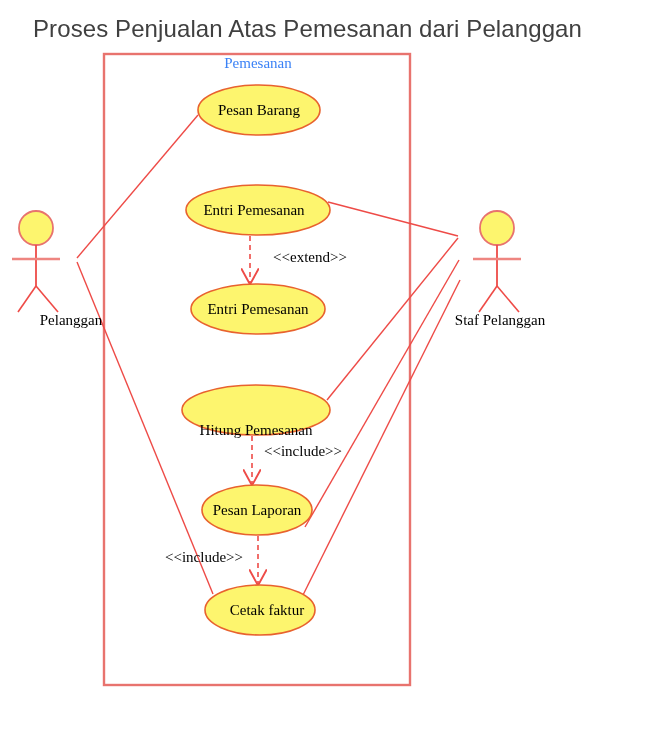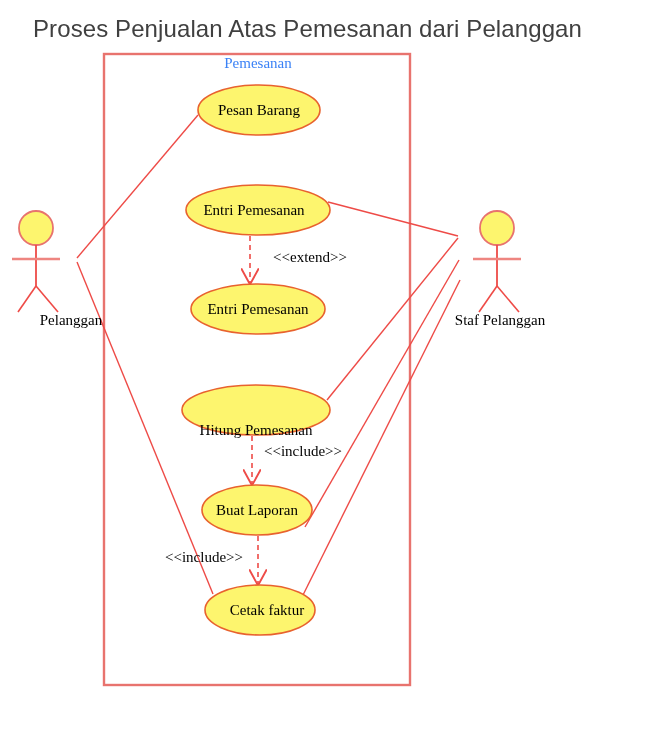--- a/index.html
+++ b/index.html
@@ -126,21 +126,21 @@
       <line x1="497" y1="286" x2="519" y2="312" stroke="#ee4b47" stroke-width="1.6"></line>
     </g>
   </svg>
 
   <div class="boundary-label" style="left:258px; top:63px;">Pemesanan</div>
 
   <div class="uc-label" style="left:259px; top:110px;">Pesan Barang</div>
   <div class="uc-label" style="left:254px; top:210px;">Entri Pemesanan</div>
   <div class="uc-label" style="left:258px; top:309px;">Entri Pemesanan</div>
   <div class="uc-label" style="left:256px; top:430px;">Hitung Pemesanan</div>
-  <div class="uc-label" style="left:257px; top:510px;">Buat Laporan</div>
+  <div class="uc-label" style="left:257px; top:510px;">Pesan Laporan</div>
   <div class="uc-label" style="left:260px; top:610px;margin-left:7px;">Cetak faktur</div>
 
   <div class="actor-label" style="left:36px; top:320px;margin-left:35px;">Pelanggan</div>
   <div class="actor-label" style="left:500px; top:320px;">Staf Pelanggan</div>
 
   <div class="stereotype-label" style="left:310px; top:257px;text-align:right;">&lt;&lt;extend&gt;&gt;</div>
   <div class="stereotype-label" style="left:303px; top:451px;">&lt;&lt;include&gt;&gt;</div>
   <div class="stereotype-label" style="left:204px; top:557px;">&lt;&lt;include&gt;&gt;</div>
 
 </div>

